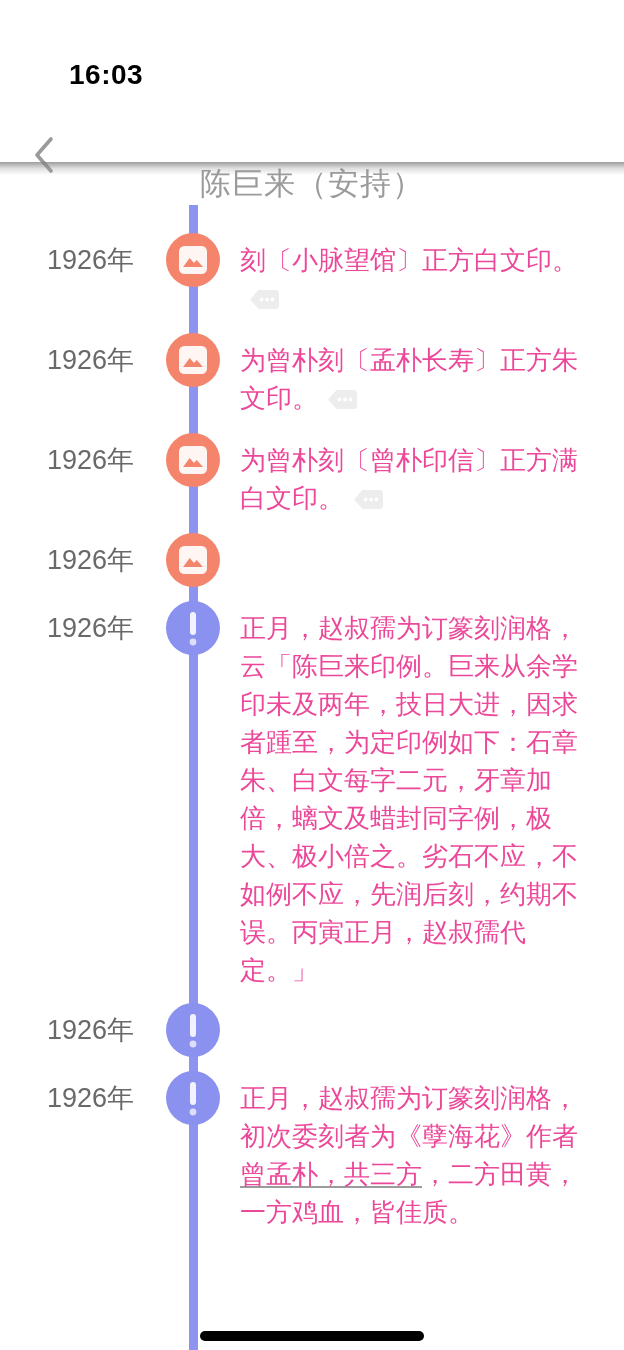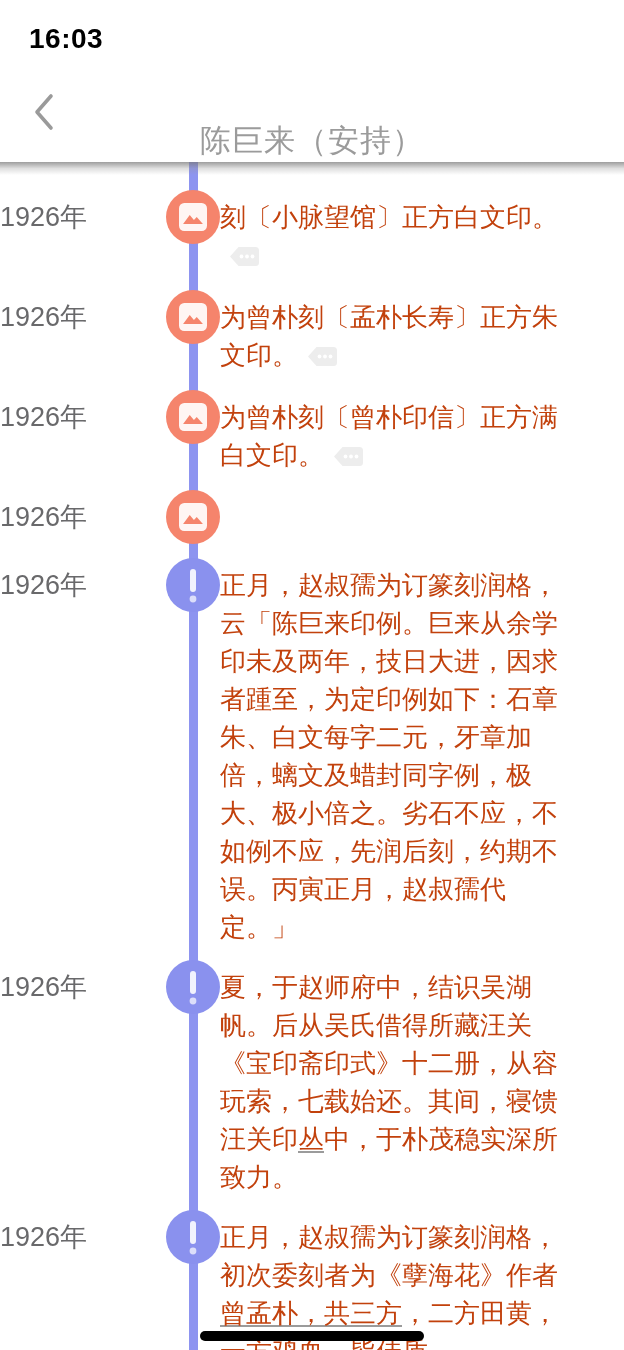--- a/index.html
+++ b/index.html
@@ -1,21 +1,21 @@
 <!DOCTYPE html>
 <html><head>
 <meta charset="utf-8">
 <style>
   * { margin:0; padding:0; box-sizing:border-box; }
   html,body { width:624px; height:1350px; background:#fff; overflow:hidden;
     font-family:"Liberation Sans","DejaVu Sans",sans-serif; }
 
   
-  .status-bar { height:62px; display:flex; align-items:center; justify-content:space-between;
-    padding:16px 30px 0 29px; }
+  .status-bar { height:62px; display:flex; align-items:flex-start; justify-content:space-between;
+    padding:16px 30px 0 69px;margin-top:43px; }
   .time { font-size:28px; font-weight:700; color:#000; letter-spacing:.5px; }
   .status-right { display:flex; align-items:center; }
   .signal { display:flex; align-items:flex-end; height:22px; margin-right:9px; }
   .signal .bar { width:7px; border-radius:2px; background:#000; margin-left:3px; }
   .signal .bar.dim { background:#c8c8cc; }
   .network { font-size:26px; color:#000; font-weight:500; margin-right:10px; }
   .battery { position:relative; width:47px; height:24px; border:2px solid #a8a8a8;
     border-radius:7px; padding:2px; }
   .battery .fill { height:100%; background:#000; border-radius:3px; }
   .battery .cap { position:absolute; right:-6px; top:6px; width:3px; height:9px;
@@ -30,27 +30,27 @@
   
   .shadow-divider { position:absolute; left:0; top:162px; width:624px; height:13px; z-index:5;
     background:linear-gradient(to bottom, rgba(120,120,120,.72), rgba(150,150,150,.30) 50%, rgba(200,200,200,0));
     pointer-events:none; }
 
   
   .timeline { position:relative; padding-top:28px; }
   .tl-line { position:absolute; left:189px; top:0; width:9px; height:1188px;
     background:#8D94F0; z-index:0; }
   .entry { position:relative; display:flex; align-items:flex-start; margin-bottom:14px; z-index:1; }
-  .year { flex:0 0 166px; font-size:27px; color:#69696b; line-height:54px; }
+  .year { flex:0 0 166px; padding-left:47px; font-size:27px; color:#69696b; line-height:54px; }
   .node { flex:0 0 54px; height:54px; border-radius:50%; display:flex;
     align-items:center; justify-content:center; cursor:pointer; }
   .node.image { background:#F5846C; }
   .node.alert { background:#8A91EE; }
-  .content { width:342px; padding-top:8px; font-size:26px;
-    line-height:38px; color:#c2410c; white-space:pre-line; }
+  .content { width:342px; margin-left:20px; padding-top:8px; font-size:26px;
+    line-height:38px; color:#ec4899; white-space:pre-line; }
   .content u { text-decoration:underline; text-decoration-color:#9b9b9b; text-underline-offset:3px; }
   .badge { display:inline-block; vertical-align:-2px; margin-left:10px; cursor:pointer; }
 
   
   .home-indicator { position:absolute; left:200px; top:1331px; width:224px; height:10px;
     background:#000; border-radius:5px; z-index:30; cursor:grab; }
 </style>
 </head>
 <body>
 
@@ -148,26 +148,20 @@
 定。」</div>
       </div>
       <div class="entry">
         <div class="year">1926年</div>
         <div class="node alert">
           <svg width="54" height="54" viewBox="0 0 54 54">
             <rect x="24" y="11" width="6" height="23" rx="3" fill="#ffffff" opacity="0.88"></rect>
             <circle cx="27" cy="41" r="3.4" fill="#ffffff" opacity="0.7"></circle>
           </svg>
         </div>
-        <div class="content">夏，于赵师府中，结识吴湖
-帆。后从吴氏借得所藏汪关
-《宝印斋印式》十二册，从容
-玩索，七载始还。其间，寝馈
-汪关印<u>丛</u>中，于朴茂稳实深所
-致力。</div>
       </div>
       <div class="entry">
         <div class="year">1926年</div>
         <div class="node alert">
           <svg width="54" height="54" viewBox="0 0 54 54">
             <rect x="24" y="11" width="6" height="23" rx="3" fill="#ffffff" opacity="0.88"></rect>
             <circle cx="27" cy="41" r="3.4" fill="#ffffff" opacity="0.7"></circle>
           </svg>
         </div>
         <div class="content">正月，赵叔孺为订篆刻润格，

